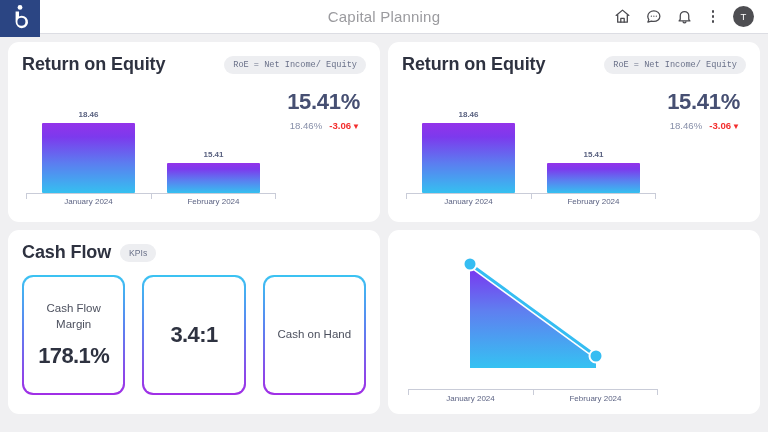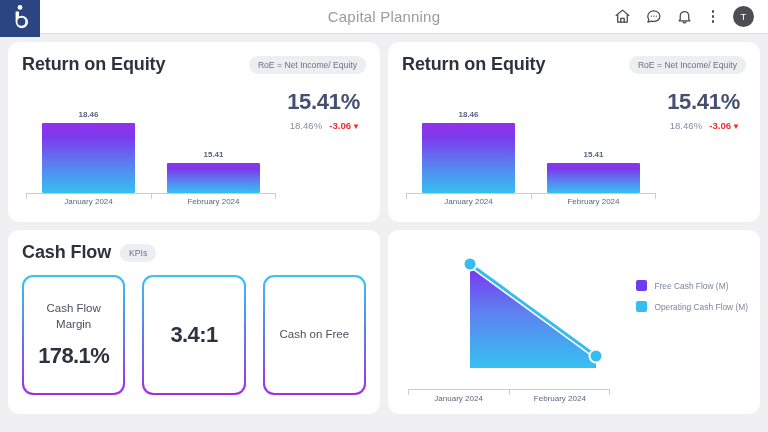--- a/index.html
+++ b/index.html
@@ -114,21 +114,21 @@
     letter-spacing: -.1px;
   }
   .pill {
     background: #edeef1;
     color: #6a7189;
     font-size: 8.6px;
     padding: 4px 9px;
     border-radius: 10px;
     white-space: nowrap;
   }
-  .pill.right { margin-left: auto; }
+  .pill.right { margin-left: auto; font-family: Liberation Mono, monospace; }
 
   
   .roe-body { position: relative; height: 140px; }
 
   .roe-stats {
     position: absolute;
     right: 6px;
     top: 16px;
     text-align: right;
   }
@@ -427,21 +427,21 @@
           <span class="kpi-value">178.1%</span>
         </div>
       </div>
       <div class="kpi-box">
         <div class="kpi-inner">
           <span class="kpi-value">3.4:1</span>
         </div>
       </div>
       <div class="kpi-box">
         <div class="kpi-inner">
-          <span class="kpi-label">Cash on Free</span>
+          <span class="kpi-label">Cash on Hand</span>
         </div>
       </div>
     </div>
   </div>
 
   <div class="card area-card">
 
     <div class="area-wrap">
       <svg class="area-svg" width="250" height="128" viewBox="0 0 250 128">
         <defs>
@@ -461,26 +461,16 @@
       <div class="area-axis"></div>
       <div class="area-tick" style="left:0"></div>
       <div class="area-tick" style="left:50%"></div>
       <div class="area-tick" style="right:0"></div>
       <div class="area-labels">
         <span class="axis-label">January 2024</span>
         <span class="axis-label">February 2024</span>
       </div>
     </div>
 
-    <div class="legend">
-      <div class="legend-item">
-        <span class="legend-swatch" style="background:#6d3cf0"></span>
-        <span class="legend-text">Free Cash Flow (M)</span>
-      </div>
-      <div class="legend-item">
-        <span class="legend-swatch" style="background:#35bdf2"></span>
-        <span class="legend-text">Operating Cash Flow (M)</span>
-      </div>
-    </div>
 
   </div>
 
 </div>
 
 </body></html>

